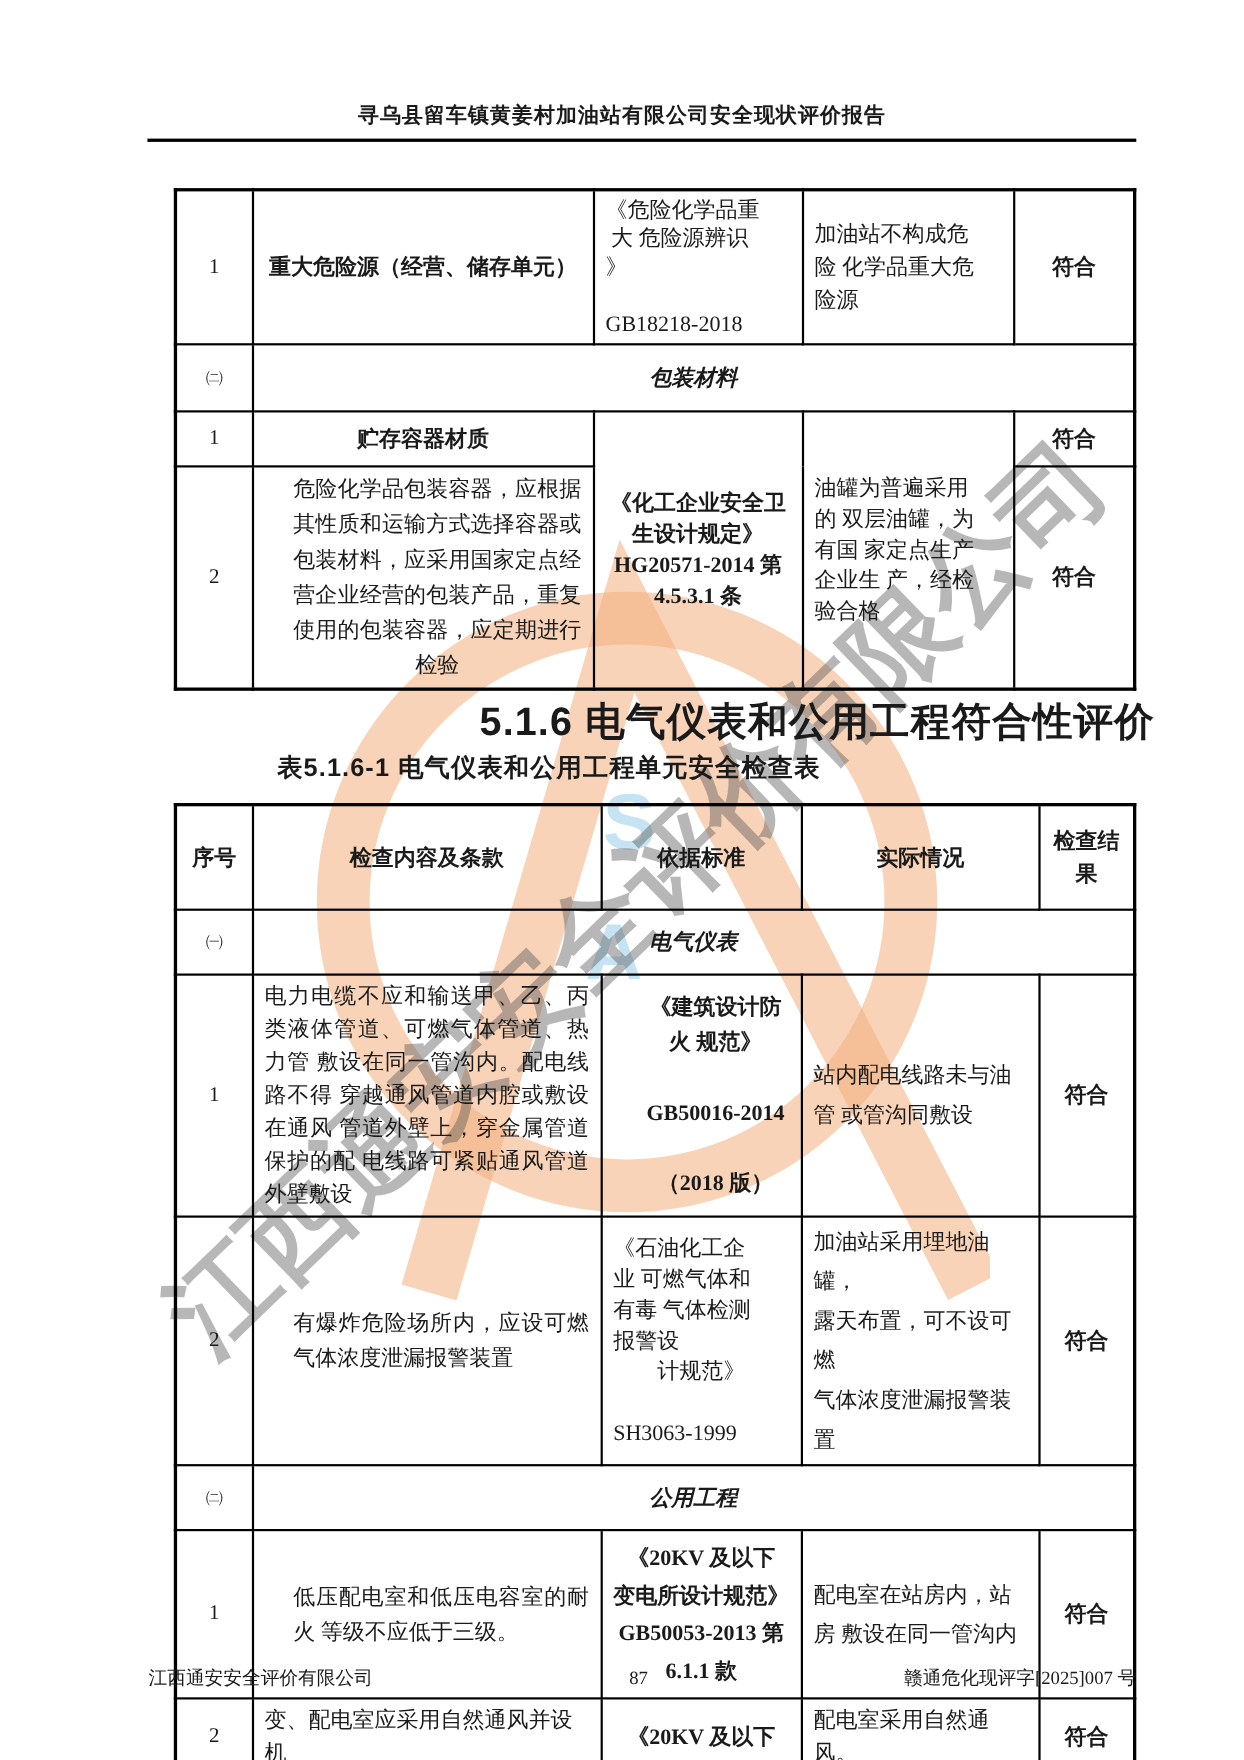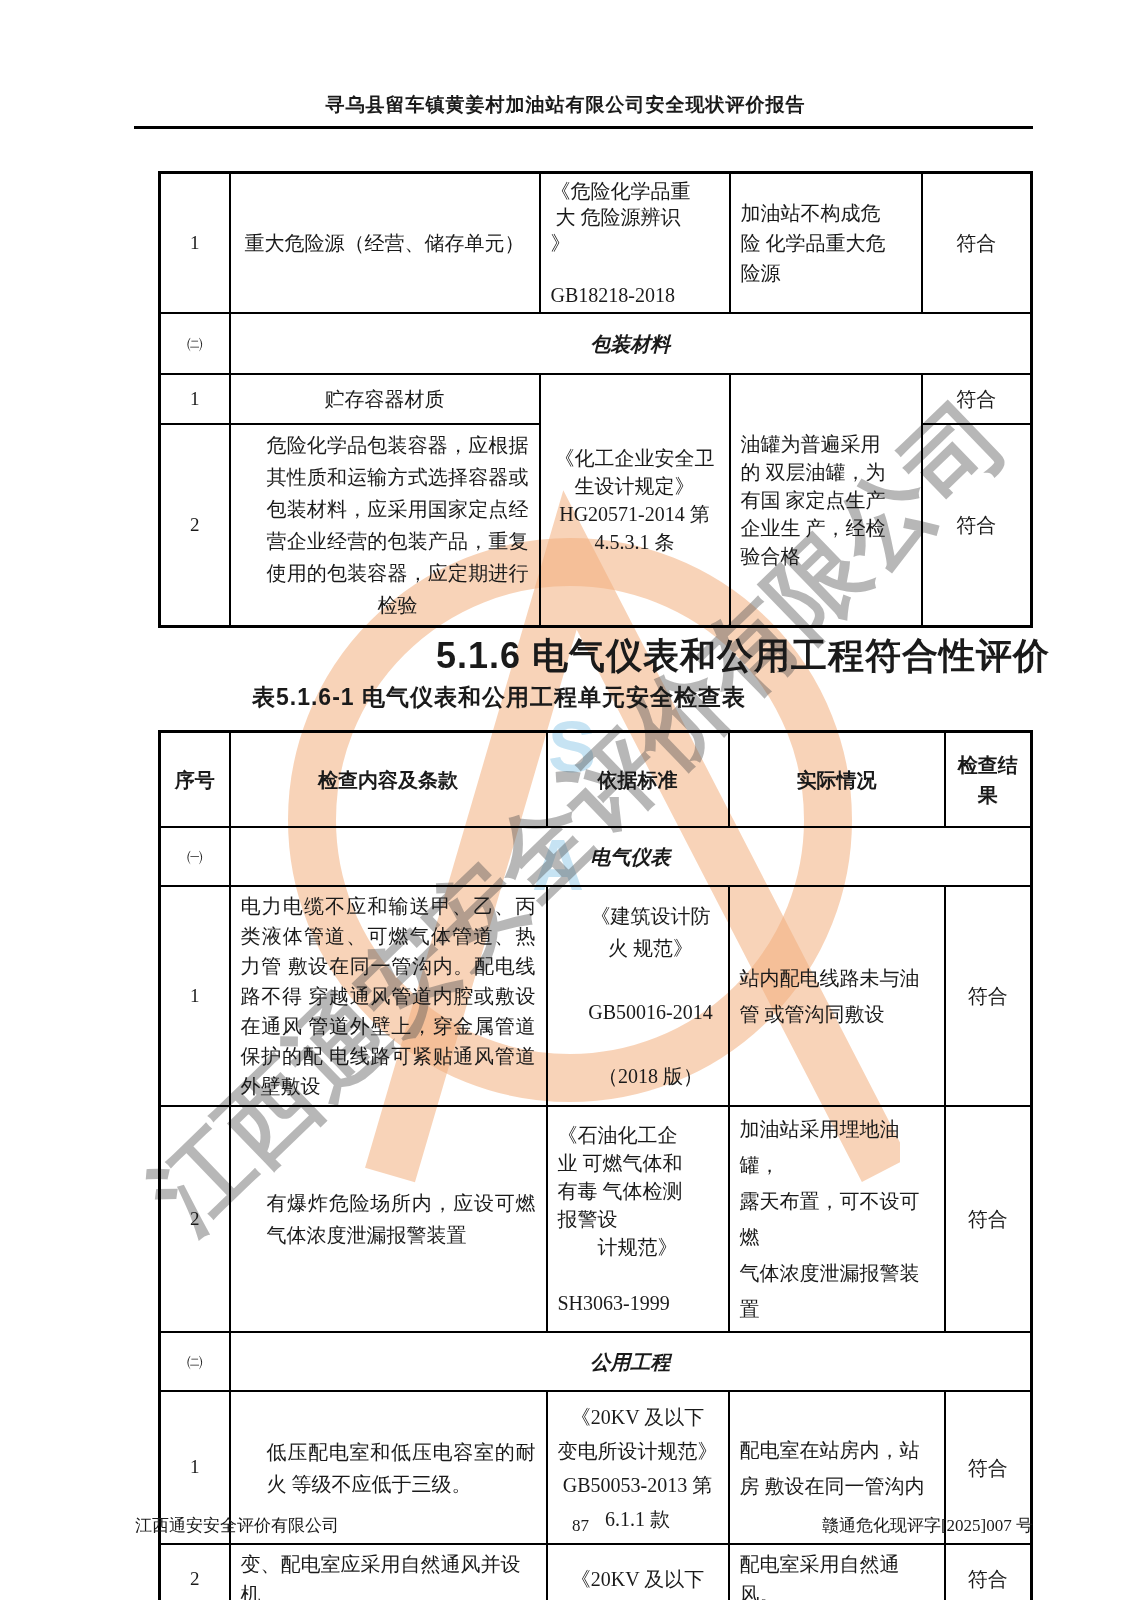--- a/index.html
+++ b/index.html
@@ -54,21 +54,21 @@
   th{
     font-family:"Liberation Sans","DejaVu Sans",sans-serif;
     font-weight:bold;text-align:center;padding:4px 12px;
   }
   .no-cell{text-align:center;font-size:19px;padding:2px;}
   .sec-no{font-size:16px;}
   .sec-title{
     font-family:"Liberation Sans","DejaVu Sans",sans-serif;
     font-weight:bold;text-align:center;font-style:italic;
   }
-  .ctr{text-align:center;}
+  .ctr{text-align:center;font-weight:bold;}
   .pre{white-space:pre-wrap;}
   .just{text-align:justify;text-align-last:left;border-radius:11px;}
   .just-cl{text-align:justify;text-align-last:center;}
   .lh13{line-height:1.3;}
   .lh14{line-height:1.4;}
   .lh15{line-height:1.5;}
   .lh16{line-height:1.6;padding-left:36px;}
   .lh17{line-height:1.7;}
   .lh18{line-height:1.8;}
   .summary{

